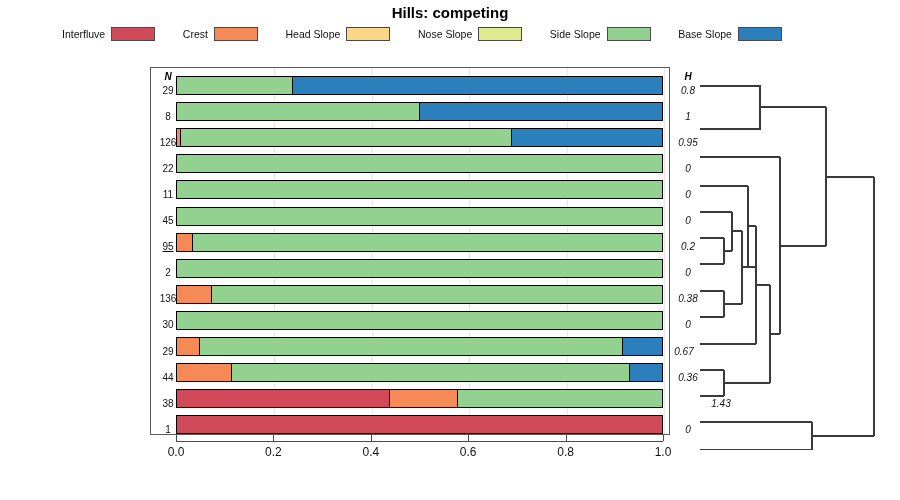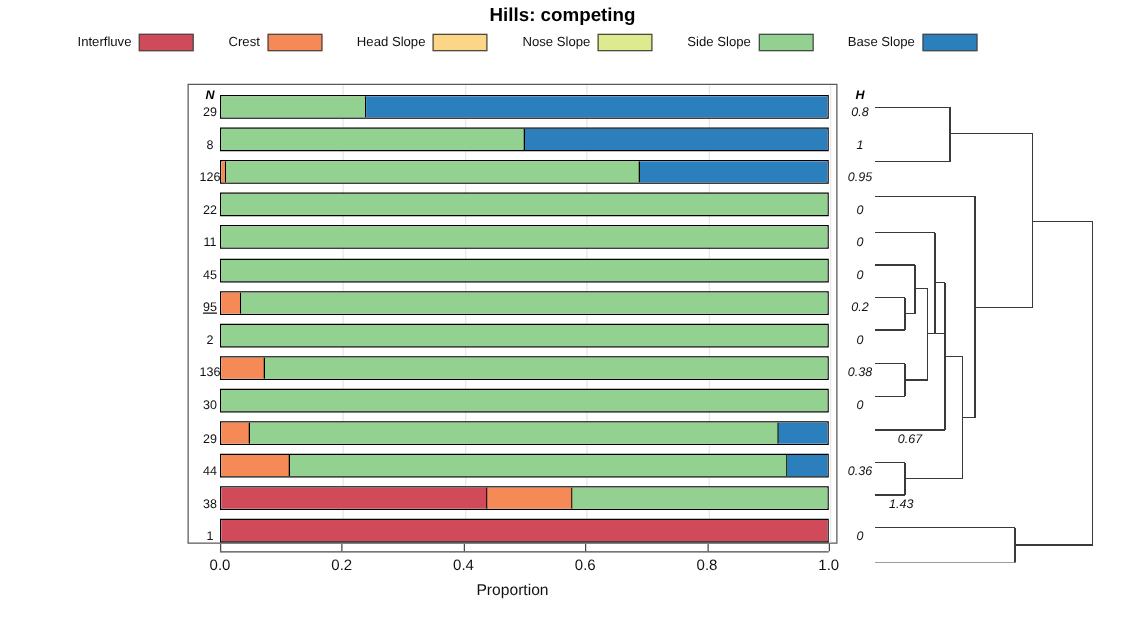--- a/index.html
+++ b/index.html
@@ -214,21 +214,21 @@
       <div class="h-value" style="left: 668px; top: 84.5px;">0.8</div>
       <div class="h-value" style="left: 668px; top: 110.6px;">1</div>
       <div class="h-value" style="left: 668px; top: 136.7px;">0.95</div>
       <div class="h-value" style="left: 668px; top: 162.8px;">0</div>
       <div class="h-value" style="left: 668px; top: 188.9px;">0</div>
       <div class="h-value" style="left: 668px; top: 215px;">0</div>
       <div class="h-value" style="left: 668px; top: 241.1px;">0.2</div>
       <div class="h-value" style="left: 668px; top: 267.2px;">0</div>
       <div class="h-value" style="left: 668px; top: 293.3px;">0.38</div>
       <div class="h-value" style="left: 668px; top: 319.4px;">0</div>
-      <div class="h-value" style="left: 708px; top: 345.5px;">0.67</div>
+      <div class="h-value" style="left: 664px; top: 345.5px;">0.67</div>
       <div class="h-value" style="left: 668px; top: 371.6px;">0.36</div>
       <div class="h-value" style="left: 701px; top: 397.7px;">1.43</div>
       <div class="h-value" style="left: 668px; top: 423.8px;">0</div>
     </div>
   <div id="bars">
       <div class="bar" style="left: 176px; top: 76px; width: 487px;">
         <div class="seg" style="background: rgb(147, 209, 144); width: 24%;"></div>
         <div class="seg" style="background: rgb(43, 127, 189); width: 76%;"></div>
       </div>
       <div class="bar" style="left: 176px; top: 102.1px; width: 487px;">
@@ -291,21 +291,20 @@
       <div class="xtick-label" style="left: 273.4px;">0.2</div>
       <div class="xtick" style="left: 370.8px;"></div>
       <div class="xtick-label" style="left: 370.8px;">0.4</div>
       <div class="xtick" style="left: 468.2px;"></div>
       <div class="xtick-label" style="left: 468.2px;">0.6</div>
       <div class="xtick" style="left: 565.6px;"></div>
       <div class="xtick-label" style="left: 565.6px;">0.8</div>
       <div class="xtick" style="left: 663px;"></div>
       <div class="xtick-label" style="left: 663px;">1.0</div>
     </div>
-  <div class="xaxis-title">Proportion</div>
 
   <svg class="dendro" width="224" height="390">
     <g fill="none" stroke="#3a3a3a" stroke-width="1.1" shape-rendering="crispEdges">
 
       <path d="M24,26 H84 V69 H24"></path>
 
       <path d="M84,47 H150"></path>
 
       <path d="M24,97 H104"></path>
 

